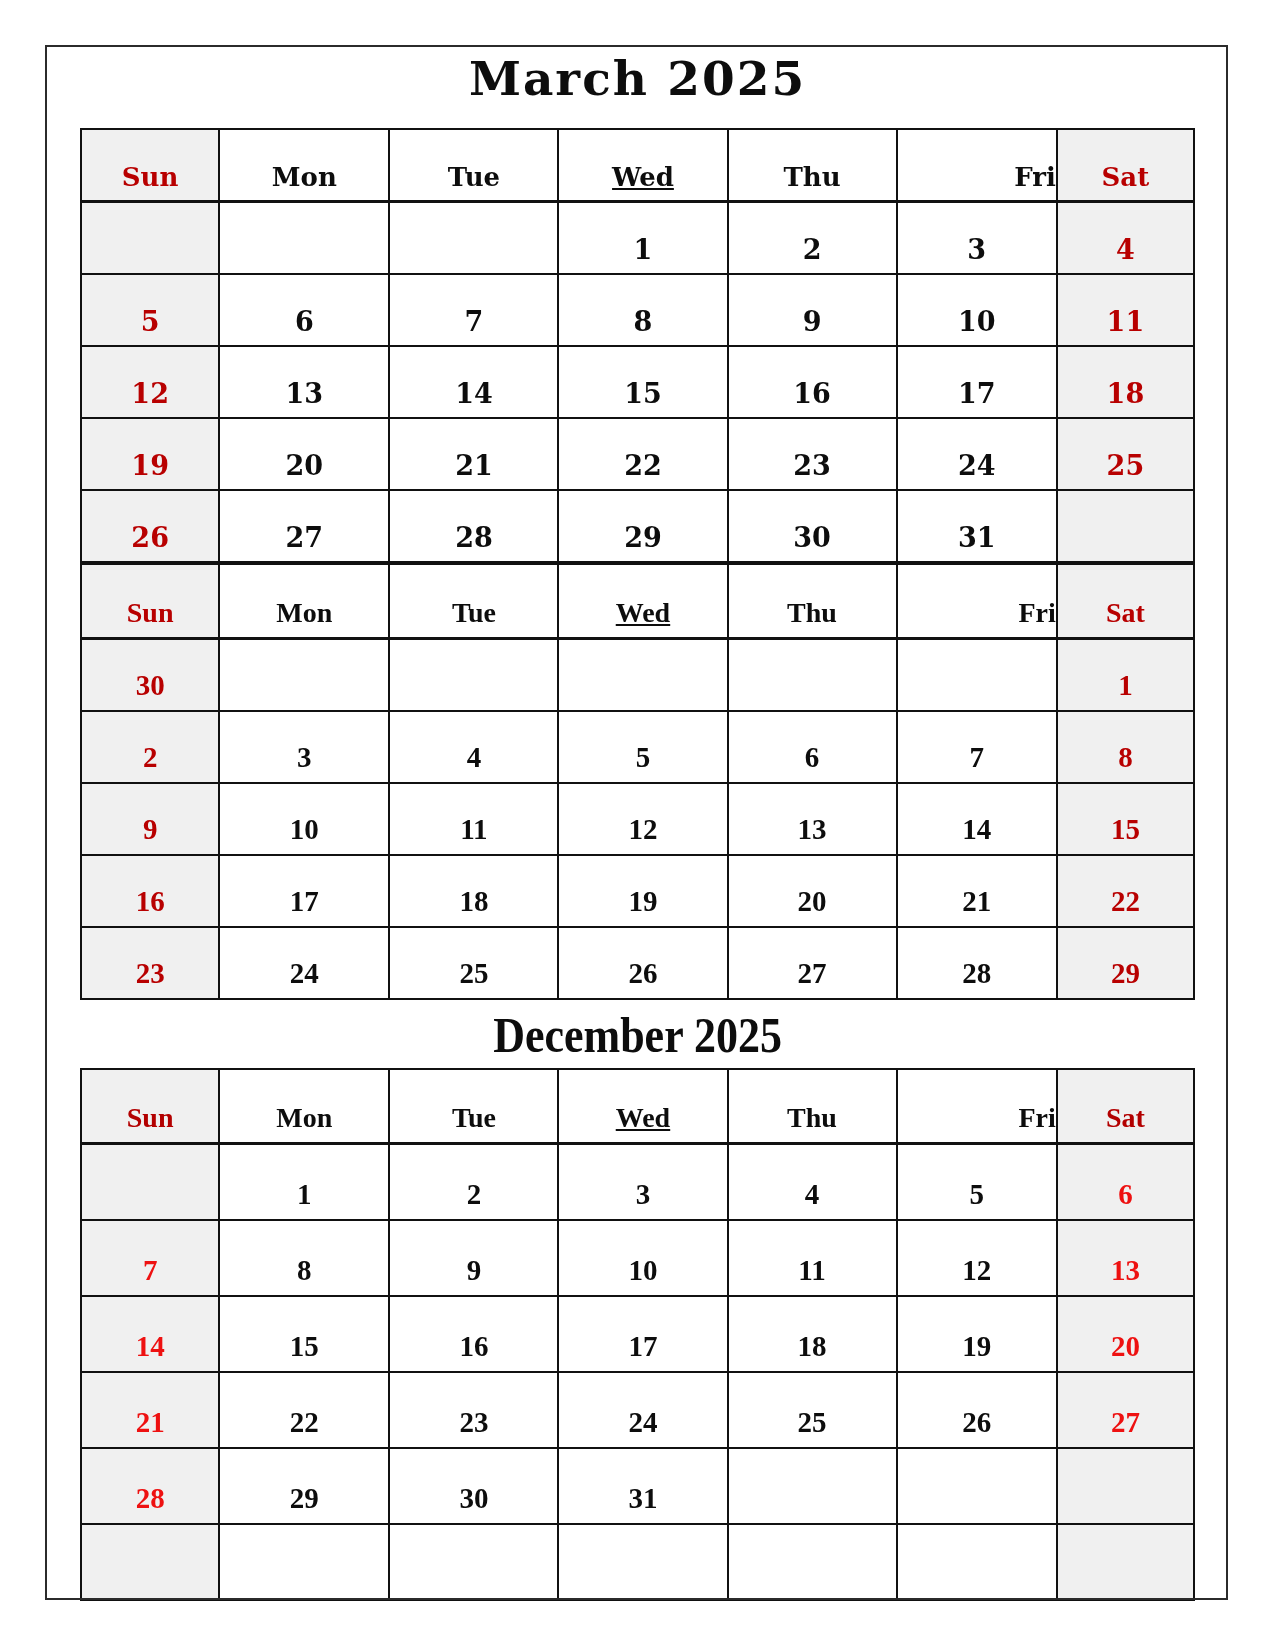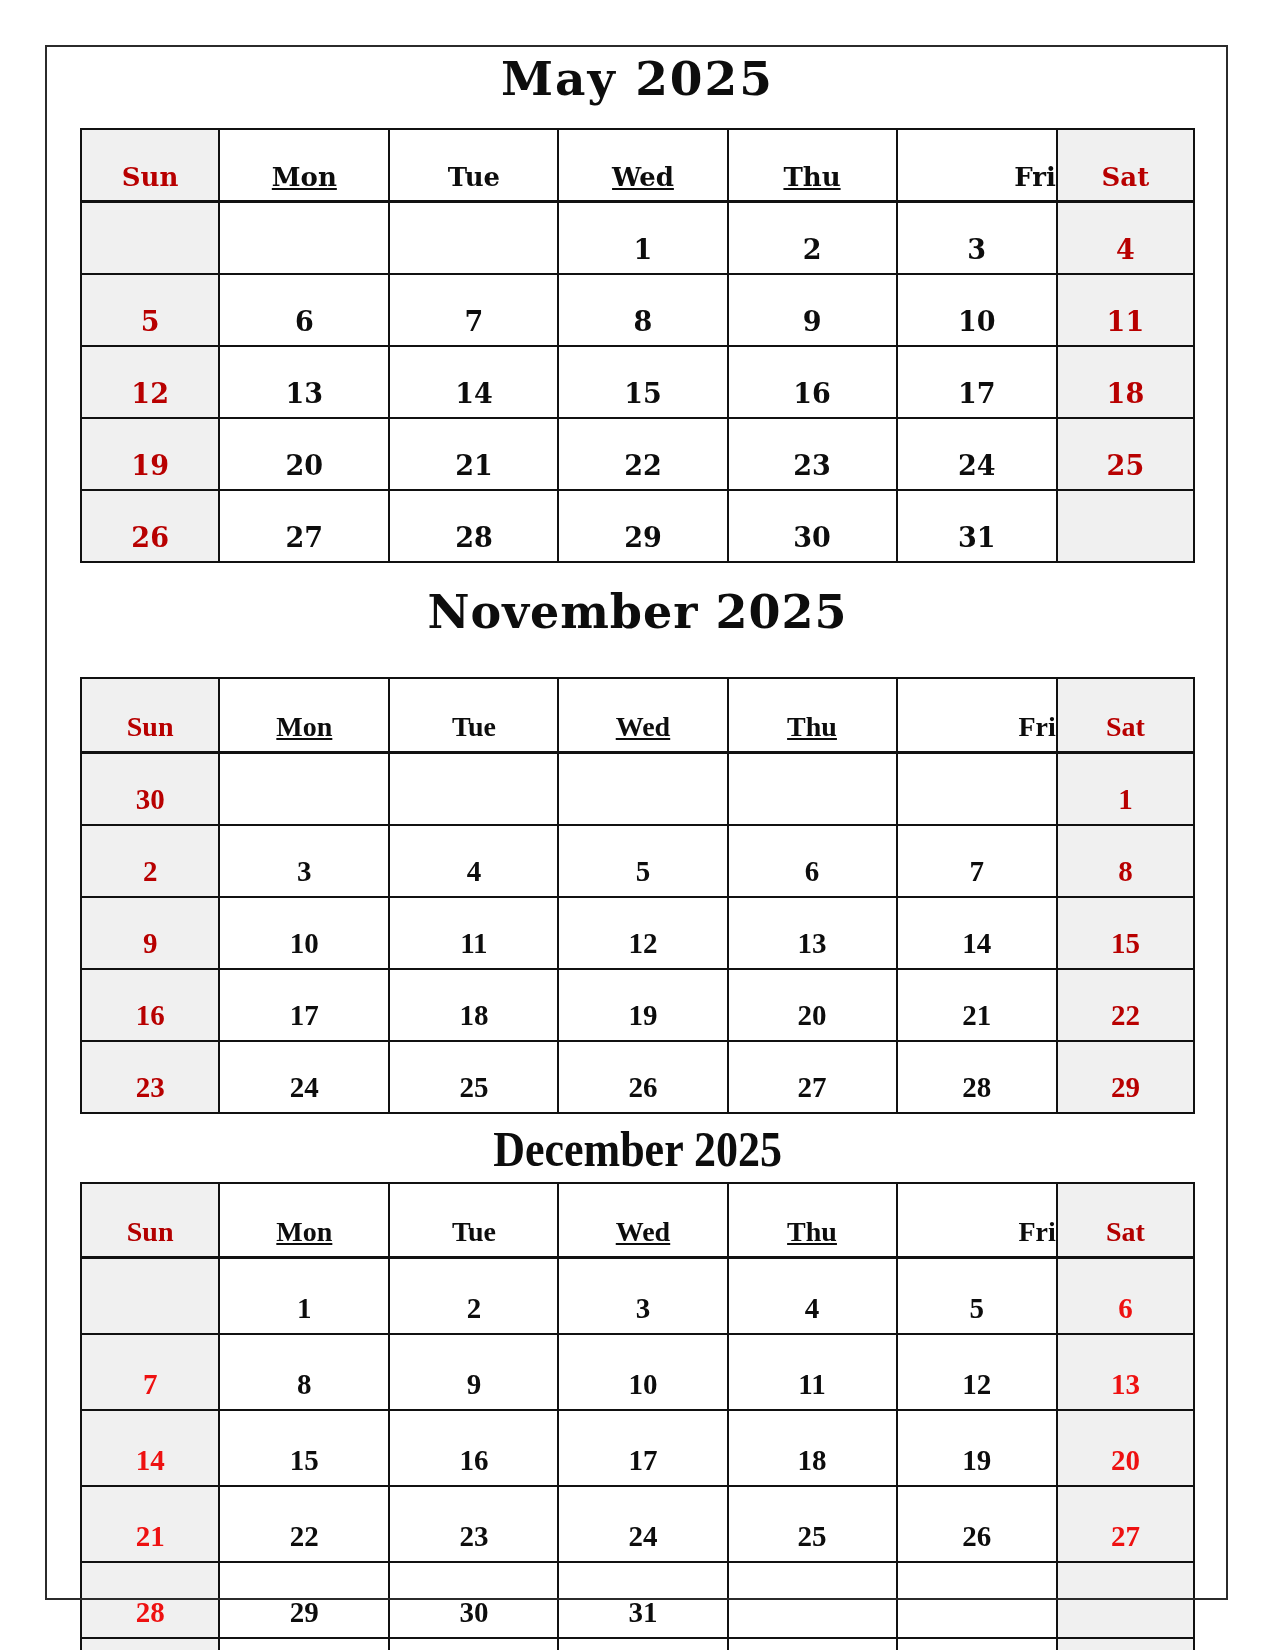--- a/index.html
+++ b/index.html
@@ -47,24 +47,24 @@
     border:2px solid #111;
     text-align:center;
     vertical-align:bottom;
     padding:0 0 8px 0;
     background:#ffffff;
     color:#0d0d0d;
   }
   table.cal th{border-bottom:3px solid #111;font-weight:bold;}
   
   table.cal th:nth-child(1){width:12.4%;}
-  table.cal th:nth-child(2){width:15.3%;text-decoration:underline;}
+  table.cal th:nth-child(2){width:15.3%;}
   table.cal th:nth-child(3){width:15.2%;margin-top:43px;}
   table.cal th:nth-child(4){width:15.2%;text-decoration:underline;}
-  table.cal th:nth-child(5){width:15.2%;text-decoration:underline;}
+  table.cal th:nth-child(5){width:15.2%;}
   table.cal th:nth-child(6){width:14.4%;text-align:right;}
   table.cal th:nth-child(7){width:12.3%;}
   
   table.cal .wknd{background:#f0f0f0;}
   
   .cal-oct table.cal th{height:62px;font-family:"DejaVu Serif", serif;font-size:26px;}
   .cal-oct table.cal td{height:62px;font-family:"DejaVu Serif", serif;font-size:27px;font-weight:bold;}
   .cal-nov table.cal th{height:64px;font-family:"Liberation Serif", serif;font-size:28px;}
   .cal-nov table.cal td{height:62px;font-family:"Liberation Serif", serif;font-size:29px;font-weight:bold;}
   .cal-dec table.cal th{height:64px;font-family:"Liberation Serif", serif;font-size:28px;}
@@ -76,21 +76,21 @@
   .cal-dec table.cal td.wknd{color:#ee1111;}
 </style>
 </head>
 <body>
 
 <div class="page">
   <div class="frame"></div>
   <div class="content">
 
     <section class="cal-oct">
-      <h1 class="title title-oct">May 2025</h1>
+      <h1 class="title title-oct">March 2025</h1>
       <table class="cal">
         <thead>
             <tr>
               <th class="wknd">Sun</th>
               <th>Mon</th>
               <th>Tue</th>
               <th>Wed</th>
               <th>Thu</th>
               <th>Fri</th>
               <th class="wknd">Sat</th>
@@ -140,21 +140,20 @@
               <td>29</td>
               <td>30</td>
               <td>31</td>
               <td class="wknd"></td>
             </tr>
           </tbody>
       </table>
     </section>
 
     <section class="cal-nov">
-      <h1 class="title title-nov">November 2025</h1>
       <table class="cal">
         <thead>
             <tr>
               <th class="wknd">Sun</th>
               <th>Mon</th>
               <th>Tue</th>
               <th>Wed</th>
               <th>Thu</th>
               <th>Fri</th>
               <th class="wknd">Sat</th>

